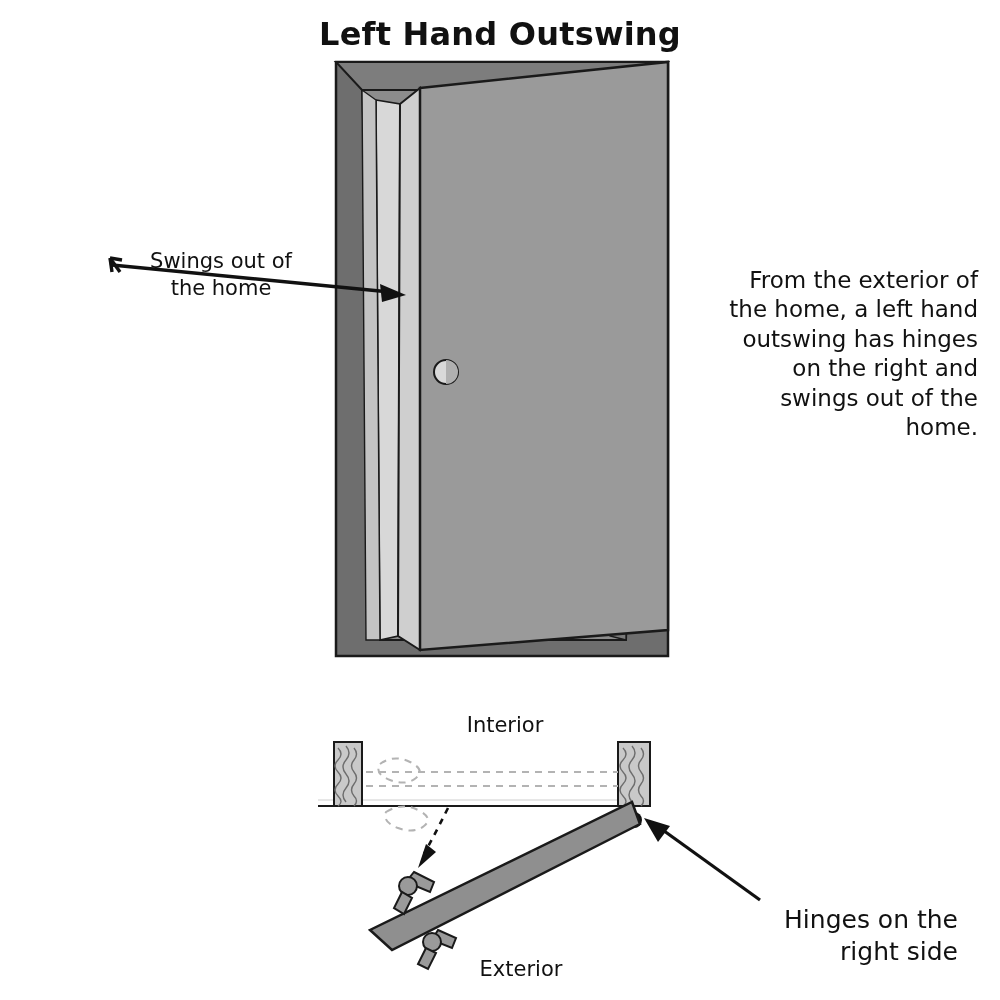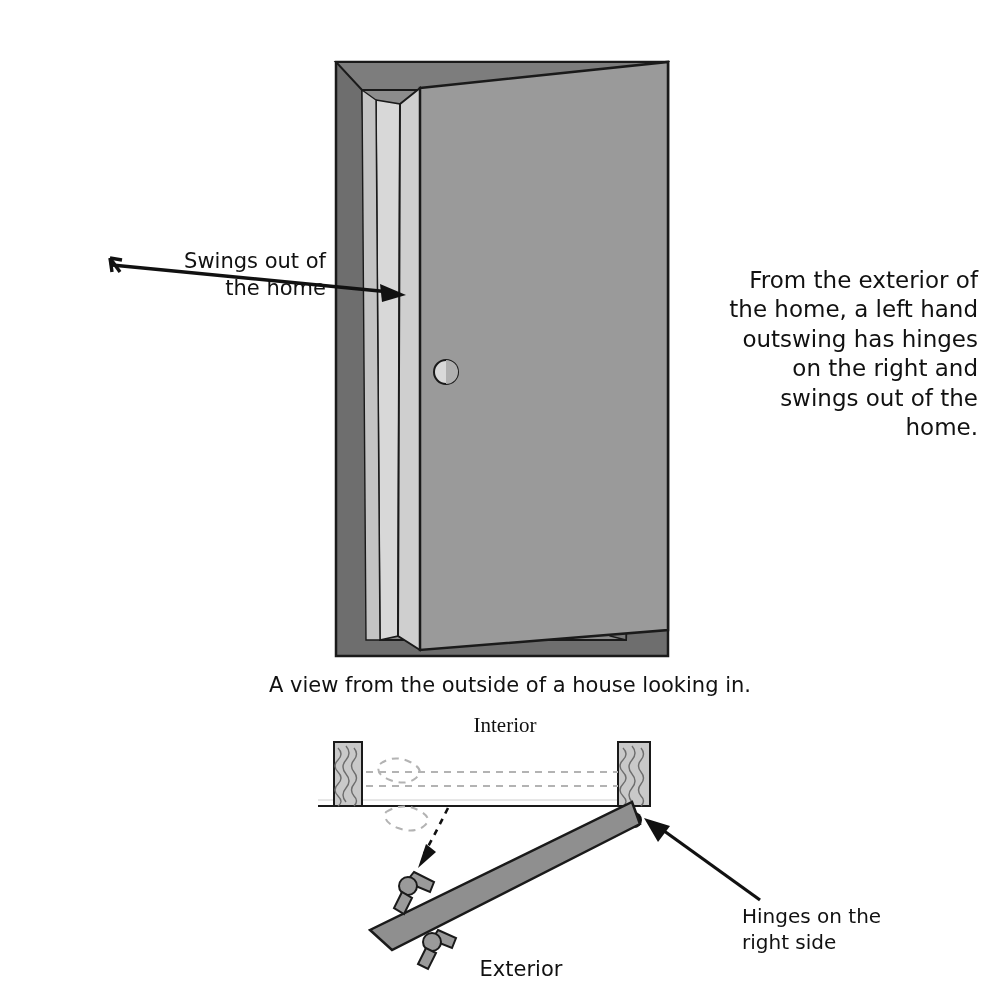--- a/index.html
+++ b/index.html
@@ -37,21 +37,21 @@
     width: 1000px;
     text-align: center;
     font-size: 32px;
     font-weight: bold;
     letter-spacing: 0.2px;
   }
   #swings-label {
     left: 116px;
     top: 248px;
     width: 210px;
-    text-align: right;
+    text-align: center;
     font-size: 21px;
   }
   #desc-paragraph {
     left: 716px;
     top: 266px;
     width: 262px;
     text-align: right;
     font-size: 23px;
   }
   #view-caption {
@@ -60,35 +60,34 @@
     width: 660px;
     text-align: center;
     font-size: 21px;
   }
   #interior-label {
     left: 380px;
     top: 712px;
     width: 250px;
     text-align: center;
     font-size: 21px;
-    font-family: Liberation Serif, serif;
   }
   #exterior-label {
     left: 396px;
     top: 956px;
     width: 250px;
     text-align: center;
     font-size: 21px;
   }
   #hinges-label {
     left: 742px;
     top: 904px;
     width: 216px;
-    text-align: left;
-    font-size: 20px;
+    text-align: right;
+    font-size: 25px;
   }
 </style>
 </head>
 <body>
 
 <div class="stage">
 
   <svg class="diagram" viewBox="0 0 1000 1000">
 
     <g>
@@ -166,27 +165,27 @@
         <polygon points="418 868 426 844 436 852" stroke="none"></polygon>
       </g>
 
       <g stroke="#111111" stroke-width="3.2" fill="#111111">
         <line x1="760" y1="900" x2="660" y2="828"></line>
         <polygon points="644 818 670 826 658 842" stroke="none"></polygon>
       </g>
     </g>
   </svg>
 
+  <div class="txt" id="title">Left Hand Outswing</div>
 
   <div class="txt" id="swings-label">Swings out of
 the home</div>
 
   <div class="txt" id="desc-paragraph">From the exterior of the home, a left hand outswing has hinges on the right and swings out of the home.</div>
 
-  <div class="txt" id="view-caption">A view from the outside of a house looking in.</div>
 
   <div class="txt" id="interior-label">Interior</div>
 
   <div class="txt" id="exterior-label">Exterior</div>
 
   <div class="txt" id="hinges-label">Hinges on the
 right side</div>
 
 </div>
 

